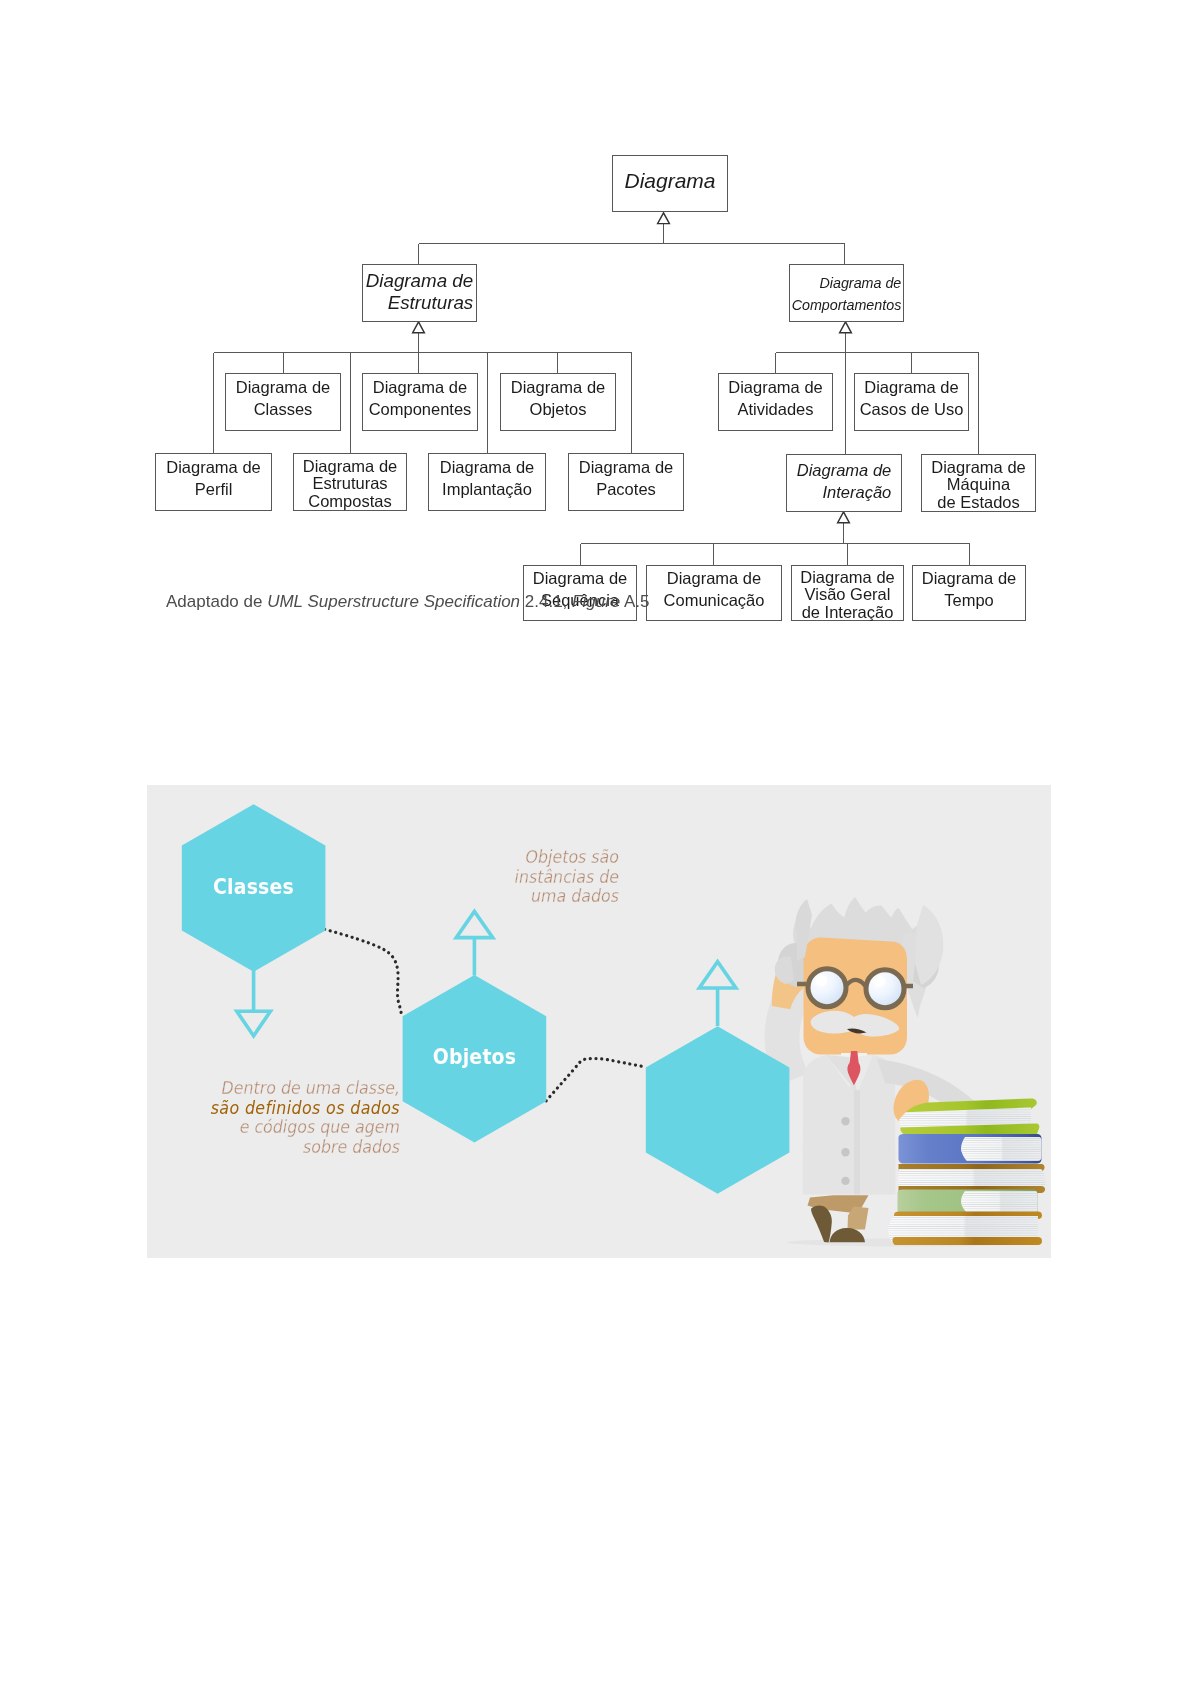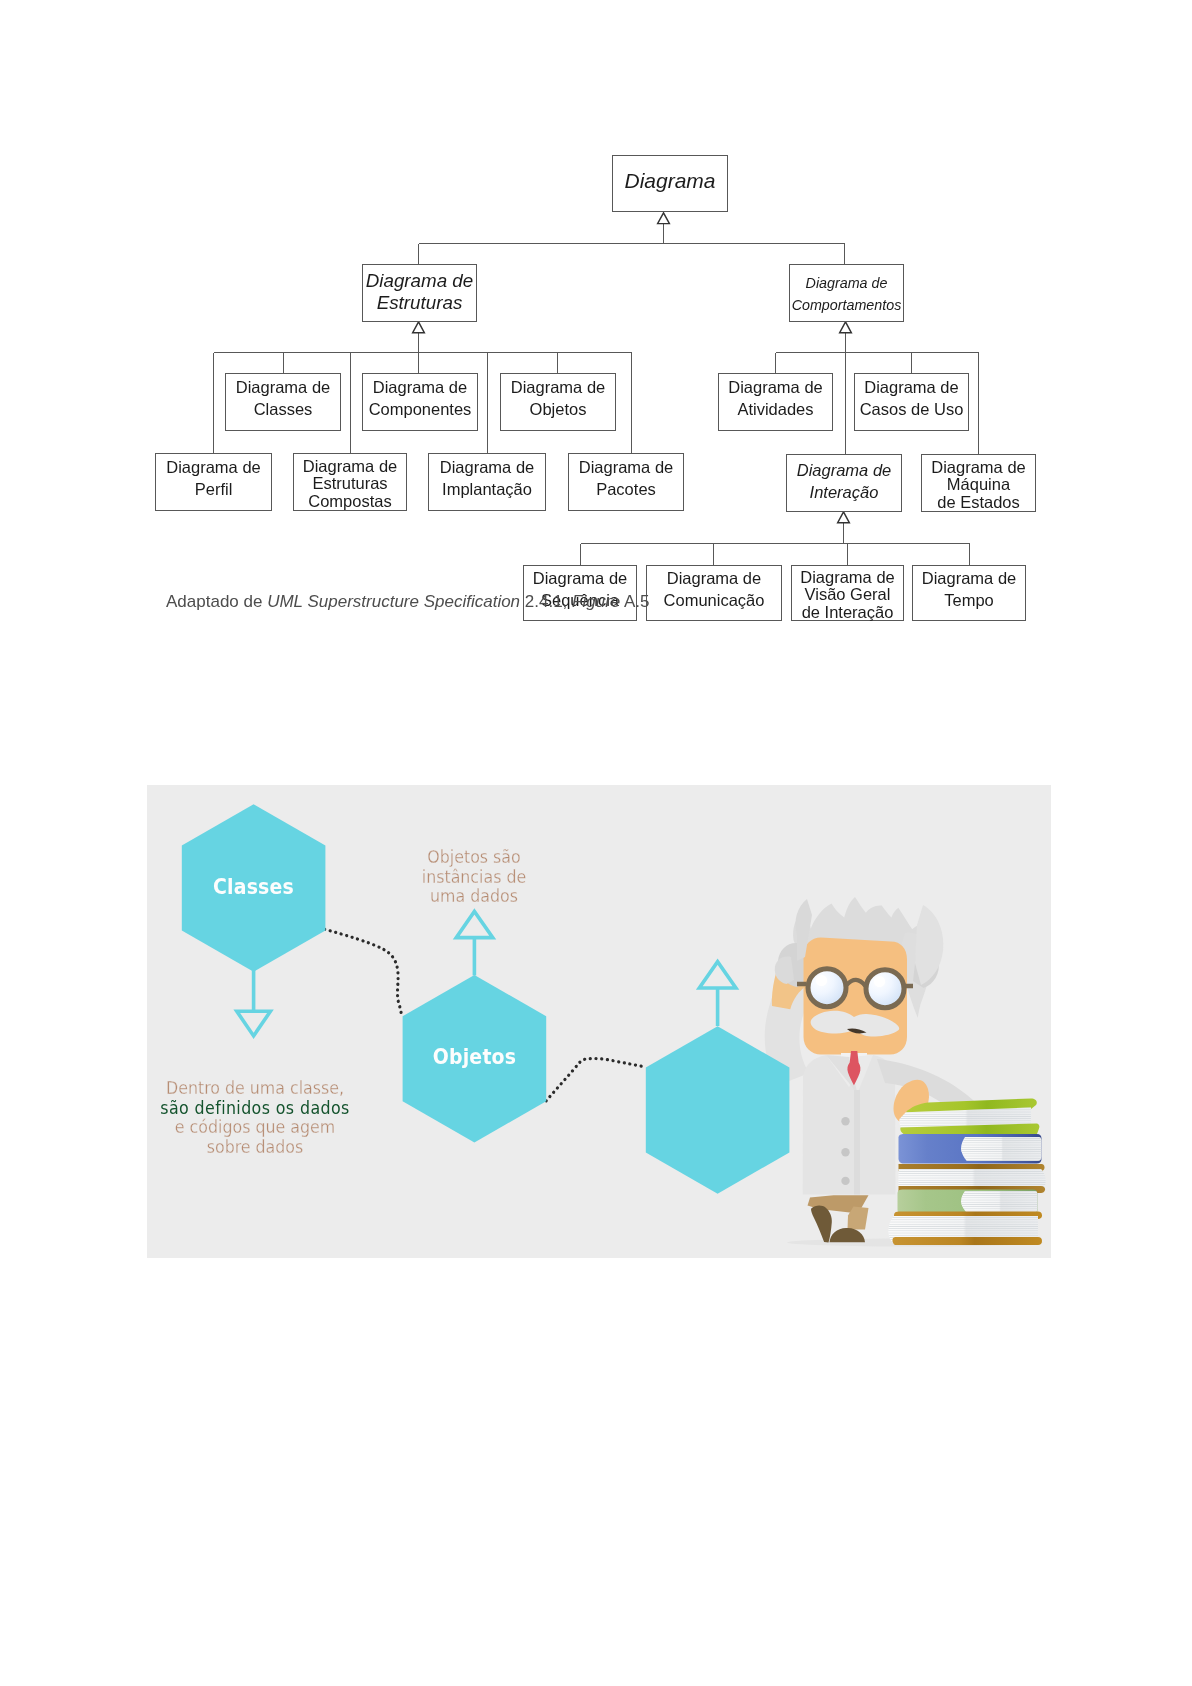--- a/index.html
+++ b/index.html
@@ -10,32 +10,32 @@
   #uml-lines{position:absolute;left:0;top:0;}
   .ubox{position:absolute;border:1.4px solid #585858;background:#fff;box-sizing:border-box;
         display:flex;align-items:center;justify-content:center;text-align:center;
         font-family:"Liberation Sans",sans-serif;font-size:16.5px;color:#1c1c1c;line-height:1.34;}
   .ubox span{white-space:pre-line;display:block;position:relative;top:-4px;}
   .ubox.l3 span{top:2px;}
   .ubox.cmp span{top:1px;}
   .ubox.root span{top:-2px;}
   .ubox.estr span{top:-1px;}
   .ubox.inter span{top:-2px;}
-  .ubox.it{font-style:italic;}
+  .ubox.it{font-style:italic;text-align:right;}
   #uml-caption{position:absolute;left:166px;top:592px;font-family:"Liberation Sans",sans-serif;
         font-size:17px;color:#4d4d4d;white-space:nowrap;}
   #uml-caption .cit{font-style:italic;}
   
   #info{position:absolute;left:147px;top:785px;width:904px;height:473px;background:#ececec;overflow:hidden;}
   #info-svg{position:absolute;left:0;top:0;}
   .hexlabel{position:absolute;text-align:center;color:#fdfdfd;font-family:"DejaVu Sans Condensed","DejaVu Sans",sans-serif;
         font-weight:bold;font-size:21px;letter-spacing:0.2px;}
-  .cap{position:absolute;text-align:center;color:#b58a70;font-family:"DejaVu Sans Condensed","DejaVu Sans",sans-serif;
-        font-size:17.6px;line-height:19.7px;white-space:nowrap;-webkit-text-stroke:0.3px #ececec;}
-  .cap .teal{color:#14532d;letter-spacing:0.4px;-webkit-text-stroke:0px;}
+  .cap{position:absolute;text-align:right;color:#b58a70;font-family:"DejaVu Sans Condensed","DejaVu Sans",sans-serif;
+        font-size:17.6px;line-height:19.7px;white-space:nowrap;font-style:italic;-webkit-text-stroke:0.3px #ececec;}
+  .cap .teal{color:#a16207;letter-spacing:0.4px;-webkit-text-stroke:0px;}
 </style>
 </head>
 <body>
 
 <div class="page">
   <div id="uml">
     <svg id="uml-lines" width="1192" height="660" viewBox="0 0 1192 660">
       <g stroke="#585858" stroke-width="1.6" fill="none" shape-rendering="crispEdges">
 
         <path d="M663.5 223.5 L663.5 243.5 M418.5 243.5 L844.5 243.5 M418.5 243.5 L418.5 264.5 M844.5 243.5 L844.5 264.5"></path>

